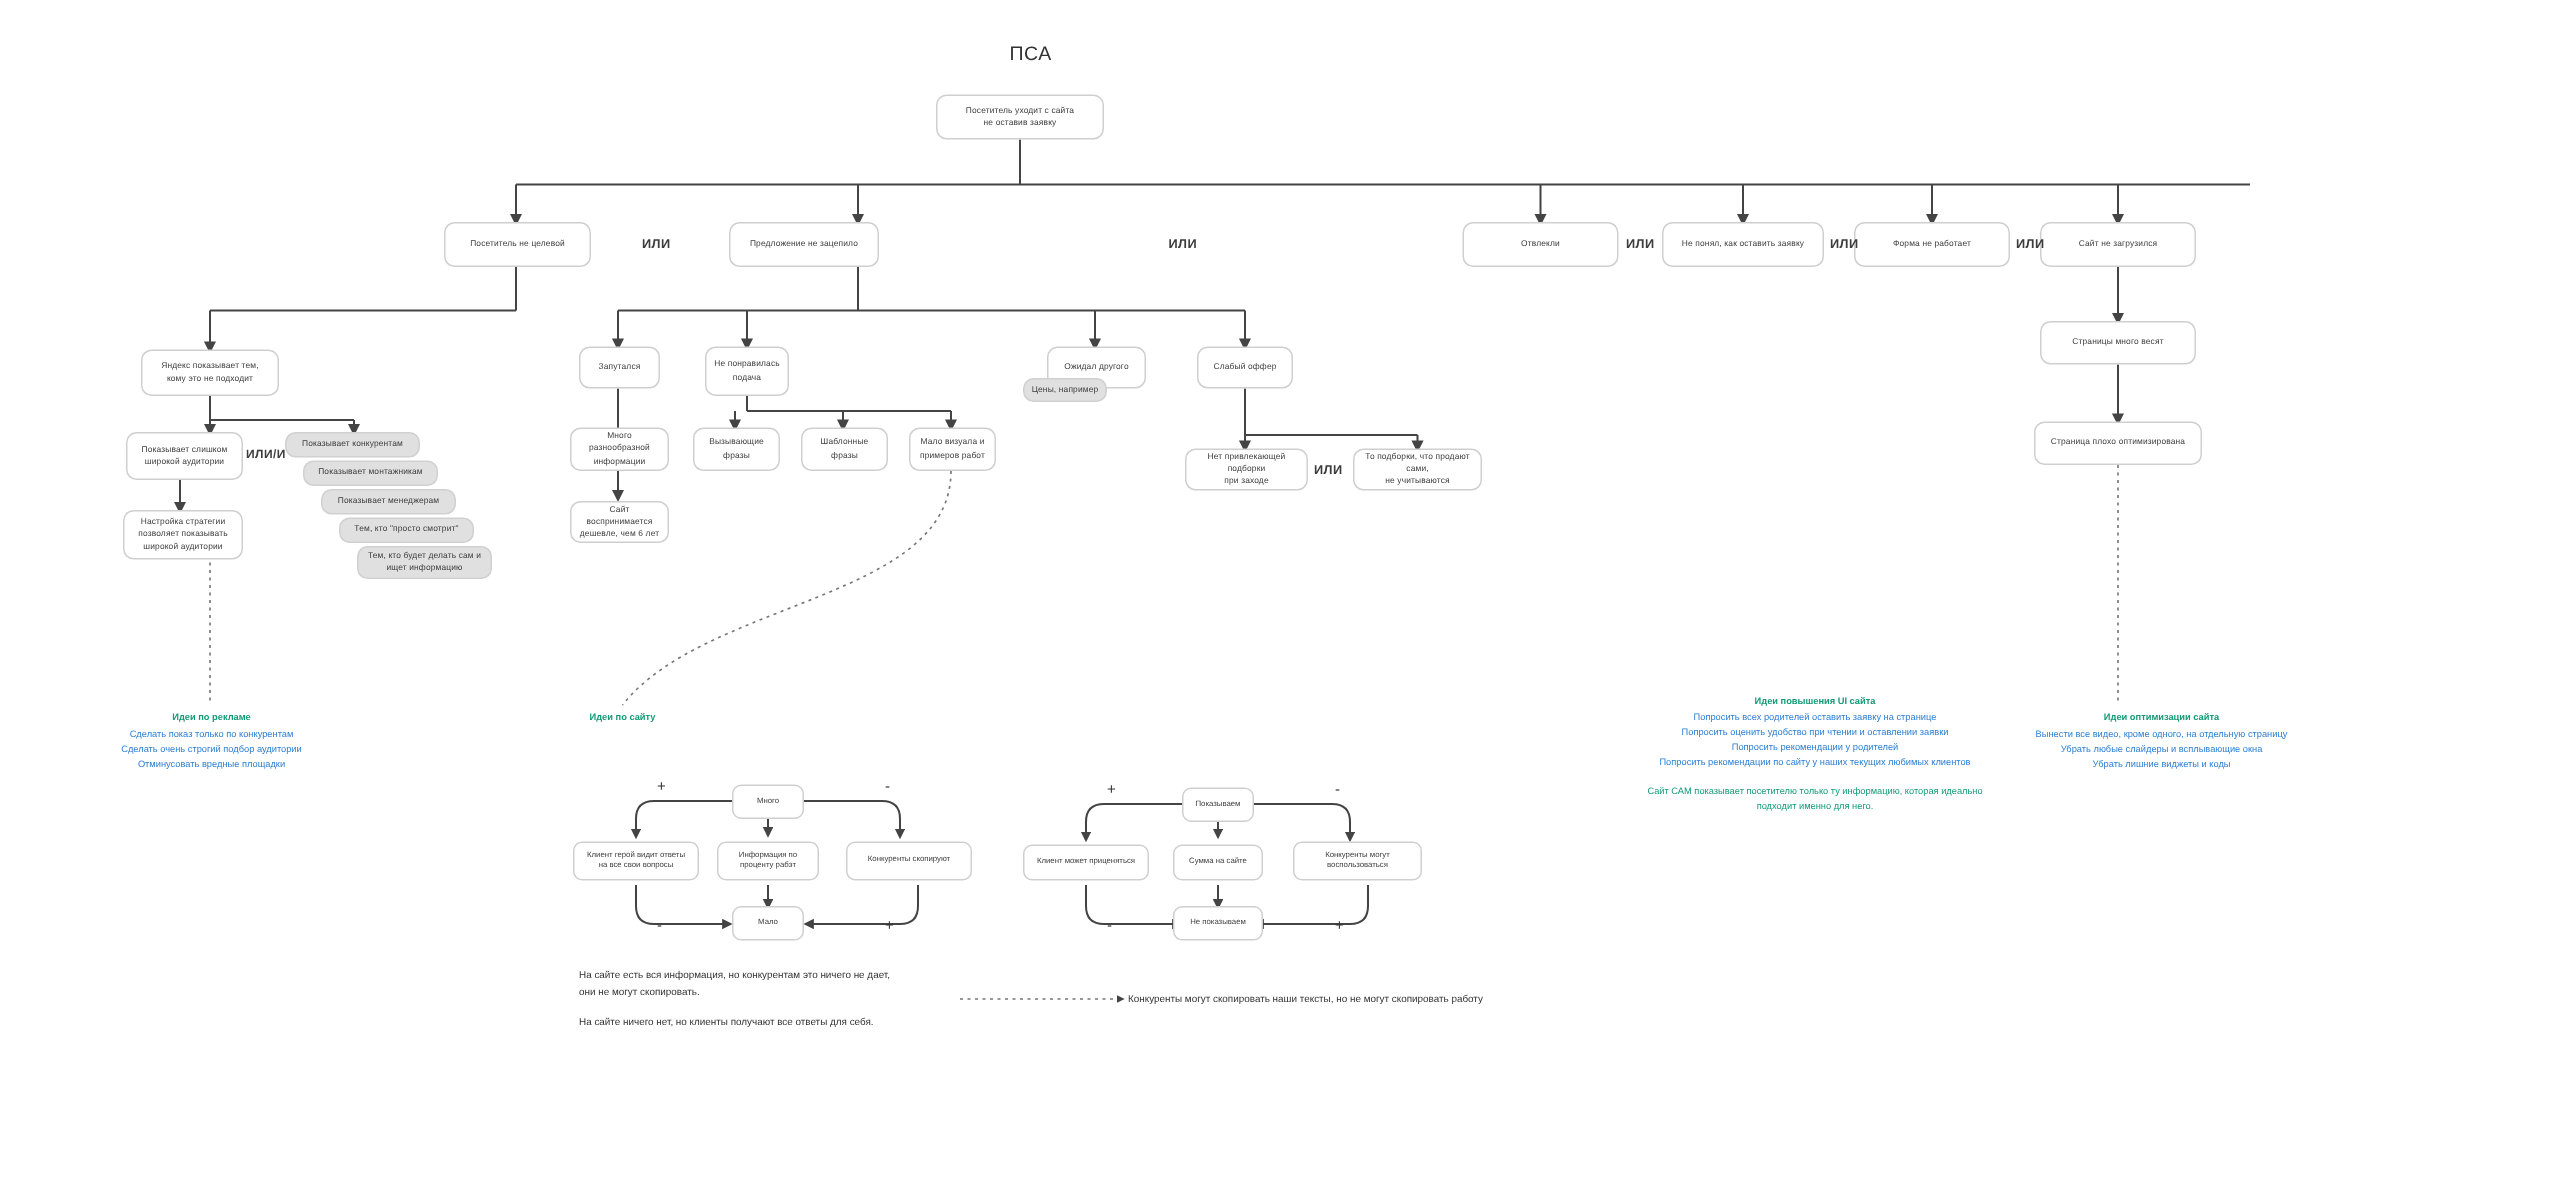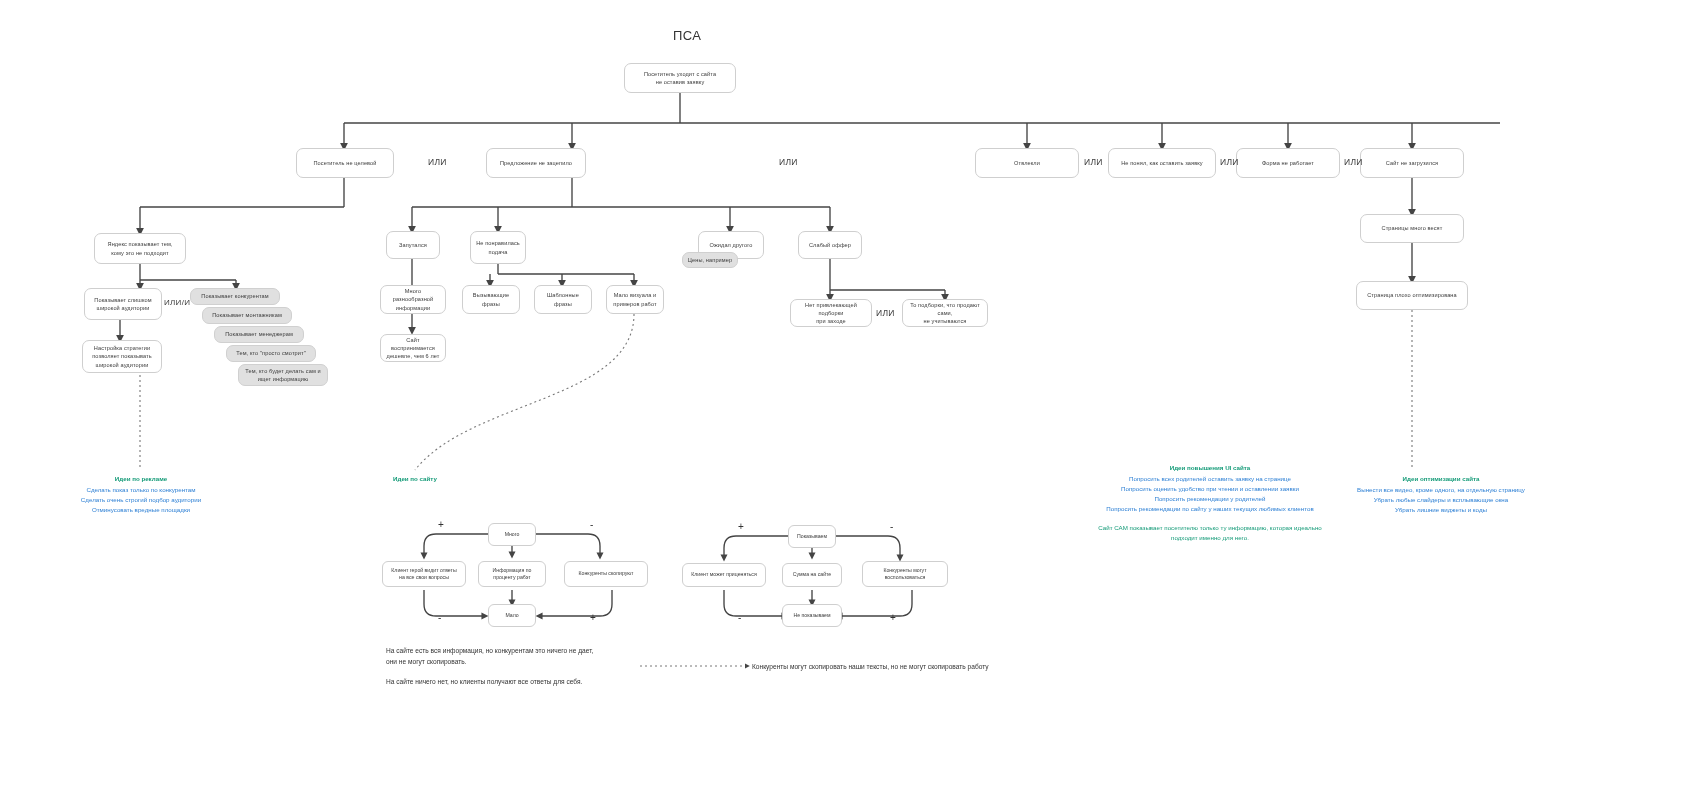--- a/index.html
+++ b/index.html
@@ -7,21 +7,21 @@
        font-family:"Liberation Sans","DejaVu Sans",sans-serif;color:#333;}
   .canvas{position:absolute;left:0;top:0;width:1704px;height:788px;}
   svg.wires{position:absolute;left:0;top:0;width:1704px;height:788px;pointer-events:none;}
 
   .node{position:absolute;box-sizing:border-box;border:1px solid #cfcfcf;border-radius:7px;
         background:#ffffff;display:flex;align-items:center;justify-content:center;
         text-align:center;font-size:5.6px;line-height:1.45;color:#3c3c3c;padding:2px 4px;
         letter-spacing:.1px;}
   .node.gray{background:#e0e0e0;border-color:#d0d0d0;}
   .title{position:absolute;font-size:13px;color:#333;letter-spacing:.4px;}
-  .orlabel{position:absolute;font-size:8.5px;color:#3c3c3c;letter-spacing:.3px;font-weight:400;}
+  .orlabel{position:absolute;font-size:8.5px;color:#3c3c3c;letter-spacing:.3px;font-weight:700;}
   .ideas{position:absolute;text-align:center;font-size:6.2px;line-height:1.62;}
   .ideas .h{color:#159b78;font-weight:700;display:block;margin-bottom:1px;}
   .ideas .l{color:#2c7fd4;display:block;}
   .ideas .g{color:#159b78;display:block;}
   .loopnode{position:absolute;box-sizing:border-box;border:1px solid #cfcfcf;border-radius:6px;
         background:#fff;display:flex;align-items:center;justify-content:center;text-align:center;
         font-size:5.2px;line-height:1.4;color:#3c3c3c;padding:2px 3px;}
   .sign{position:absolute;font-size:10px;color:#333;font-weight:400;}
   .note{position:absolute;font-size:6.6px;line-height:1.6;color:#333;}
   .stack{position:absolute;}

